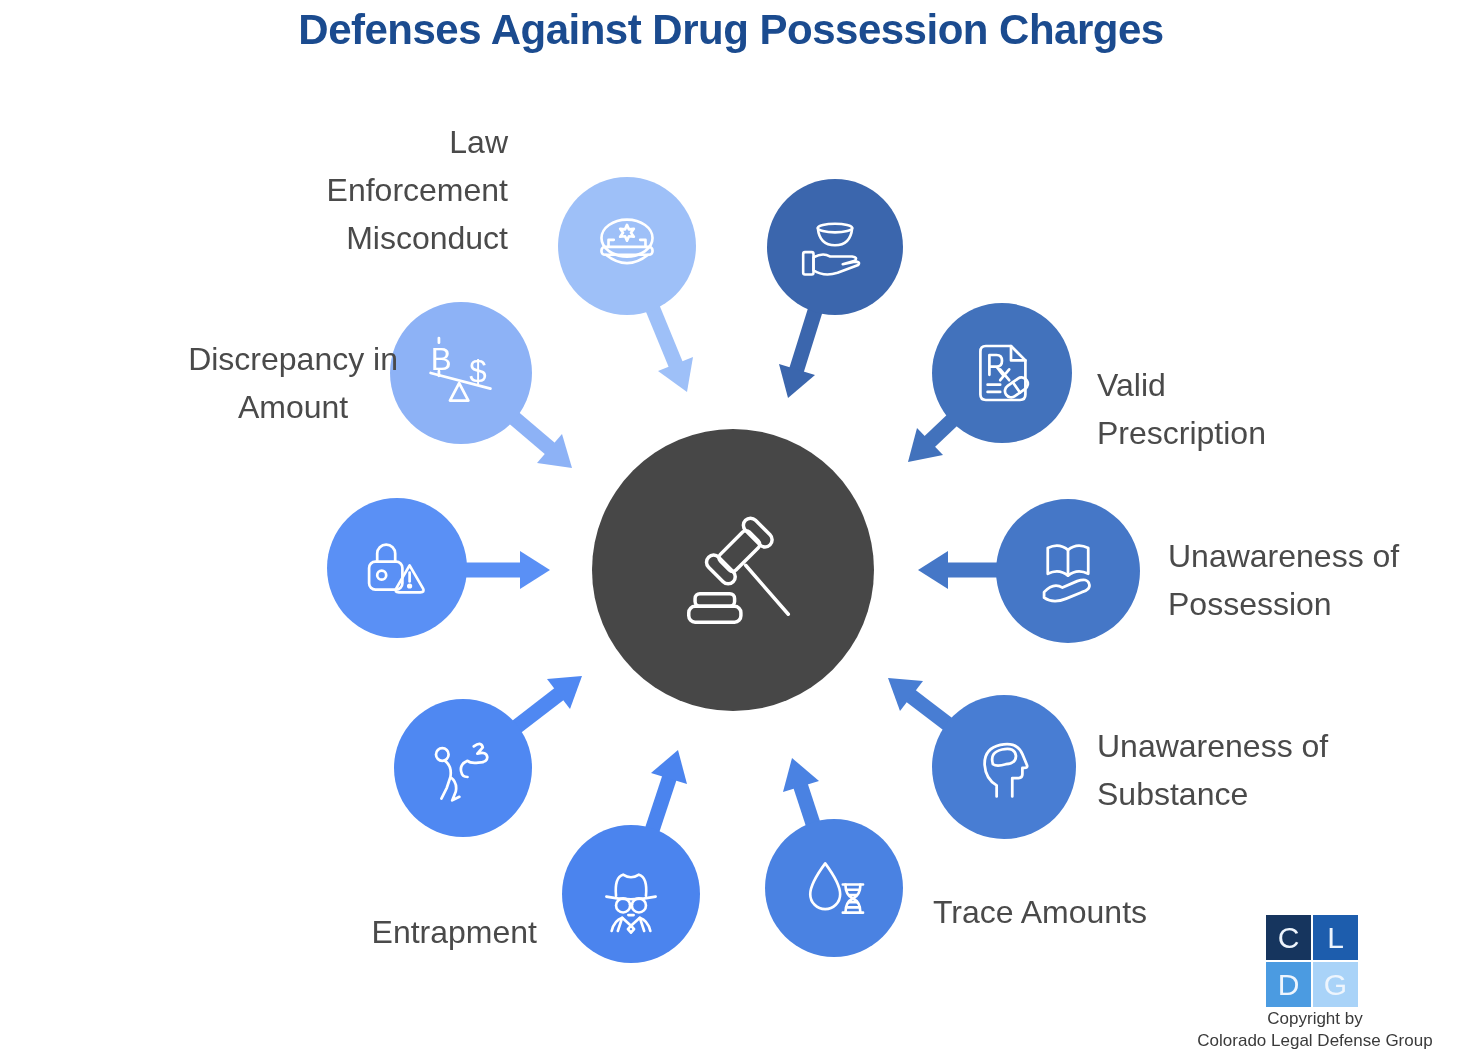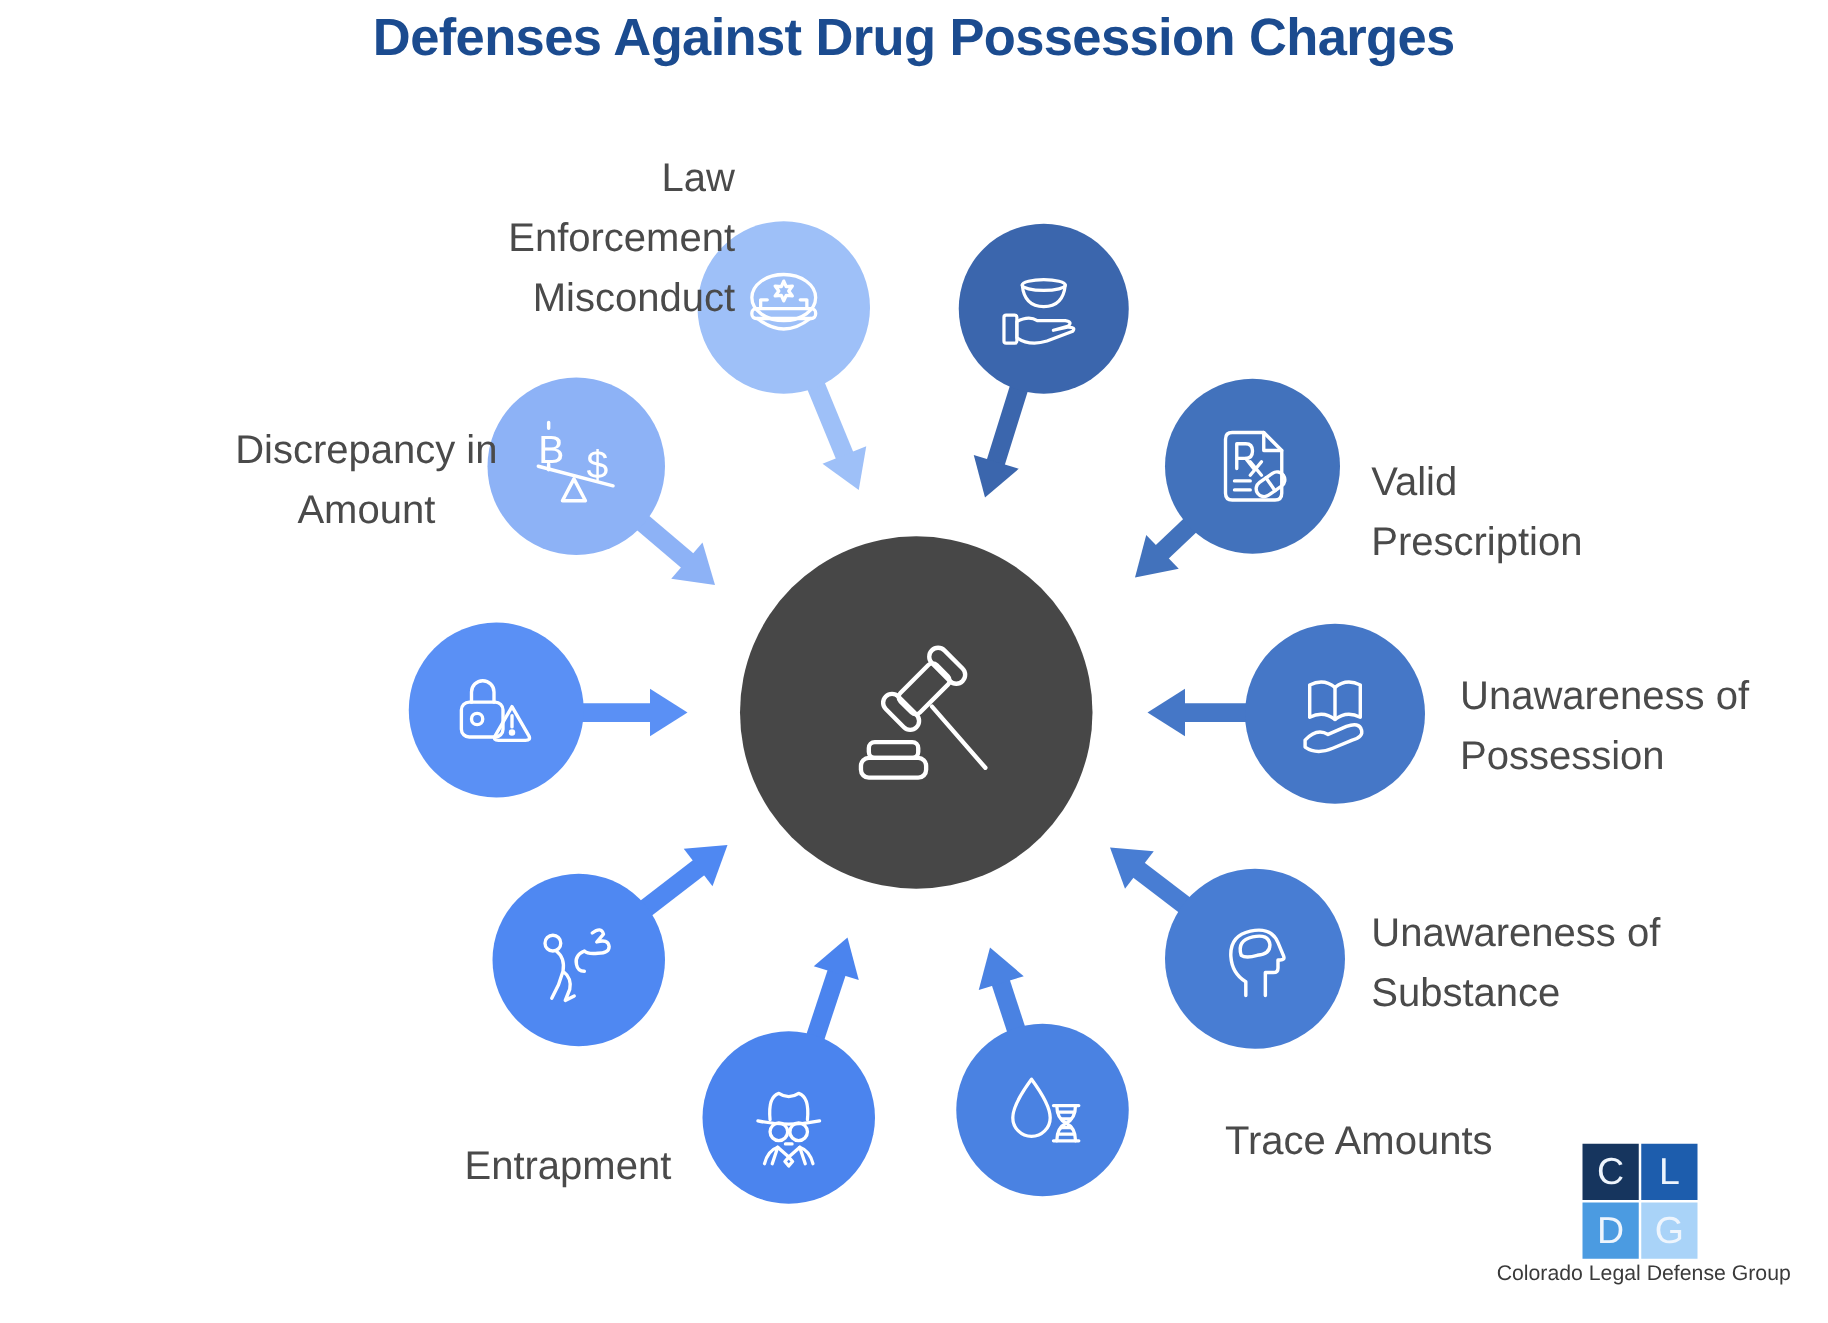--- a/index.html
+++ b/index.html
@@ -19,26 +19,26 @@
   .n1{left:767px;top:179px;width:136px;height:136px;}
   .n2{left:932px;top:303px;width:140px;height:140px;}
   .n3{left:996px;top:499px;width:144px;height:144px;}
   .n4{left:932px;top:695px;width:144px;height:144px;}
   .n5{left:765px;top:819px;width:138px;height:138px;}
   .n6{left:562px;top:825px;width:138px;height:138px;}
   .n7{left:394px;top:699px;width:138px;height:138px;}
   .n8{left:327px;top:498px;width:140px;height:140px;}
   .n9{left:390px;top:302px;width:142px;height:142px;}
   
-  .l0{right:874px;top:118px;}
+  .l0{right:954px;top:118px;}
   .l1{left:927px;top:168px;}
   .l2{left:1097px;top:335px;margin-top:26px;}
   .l3{left:1168px;top:532px;}
   .l4{left:1097px;top:722px;}
-  .l5{left:980px;top:888px;}
+  .l5{left:933px;top:888px;}
   .l6{right:925px;top:888px;margin-top:20px;}
   .l7{right:1094px;top:720px;}
   .l8{left:10px;top:551px;}
   .l9{right:1064px;top:335px;text-align:center;}
   .icon{stroke:#ffffff;fill:none;stroke-width:3;stroke-linecap:round;stroke-linejoin:round;}
   .icon text{stroke:none;fill:#ffffff;font-family:"Liberation Sans",sans-serif;}
   .logo{position:absolute;}
   .logo-sq{position:absolute;width:45px;height:45px;display:flex;align-items:center;justify-content:center;
            color:#eef5fd;font-size:30px;font-weight:400;}
   .copyright{position:absolute;left:1170px;top:1008px;width:290px;text-align:center;
@@ -221,16 +221,17 @@
   <div class="node-label l9 align-right" style="color: rgb(74, 74, 74);">Discrepancy in
 Amount</div>
 
   <div class="logo">
     <div class="logo-sq" style="left: 1266px; top: 915px; background: rgb(22, 53, 94);">C</div>
     <div class="logo-sq" style="left: 1313px; top: 915px; background: rgb(29, 93, 173);">L</div>
     <div class="logo-sq" style="left: 1266px; top: 962px; background: rgb(75, 155, 225);">D</div>
     <div class="logo-sq" style="left: 1313px; top: 962px; background: rgb(169, 211, 248);">G</div>
   </div>
   <div class="copyright" style="color: rgb(58, 58, 58);">
+    <div>Copyright by</div>
     <div>Colorado Legal Defense Group</div>
   </div>
 
 </div>
 
 </body></html>

